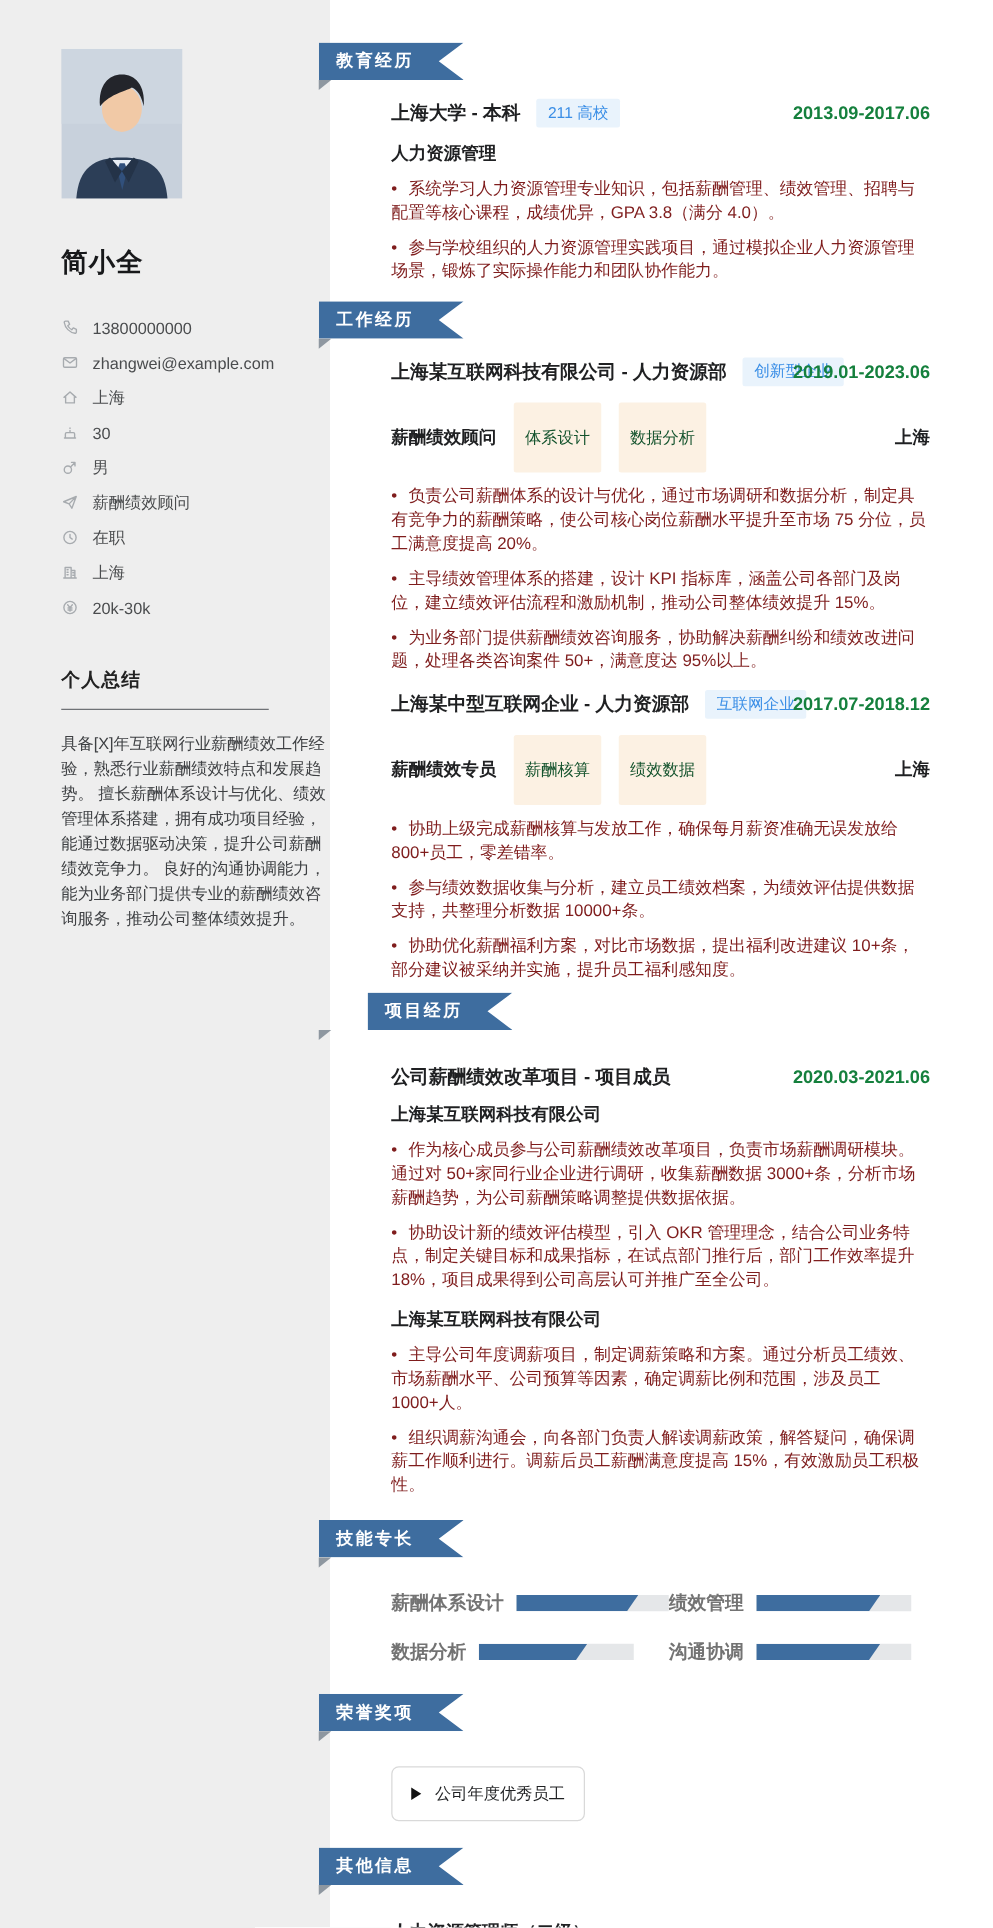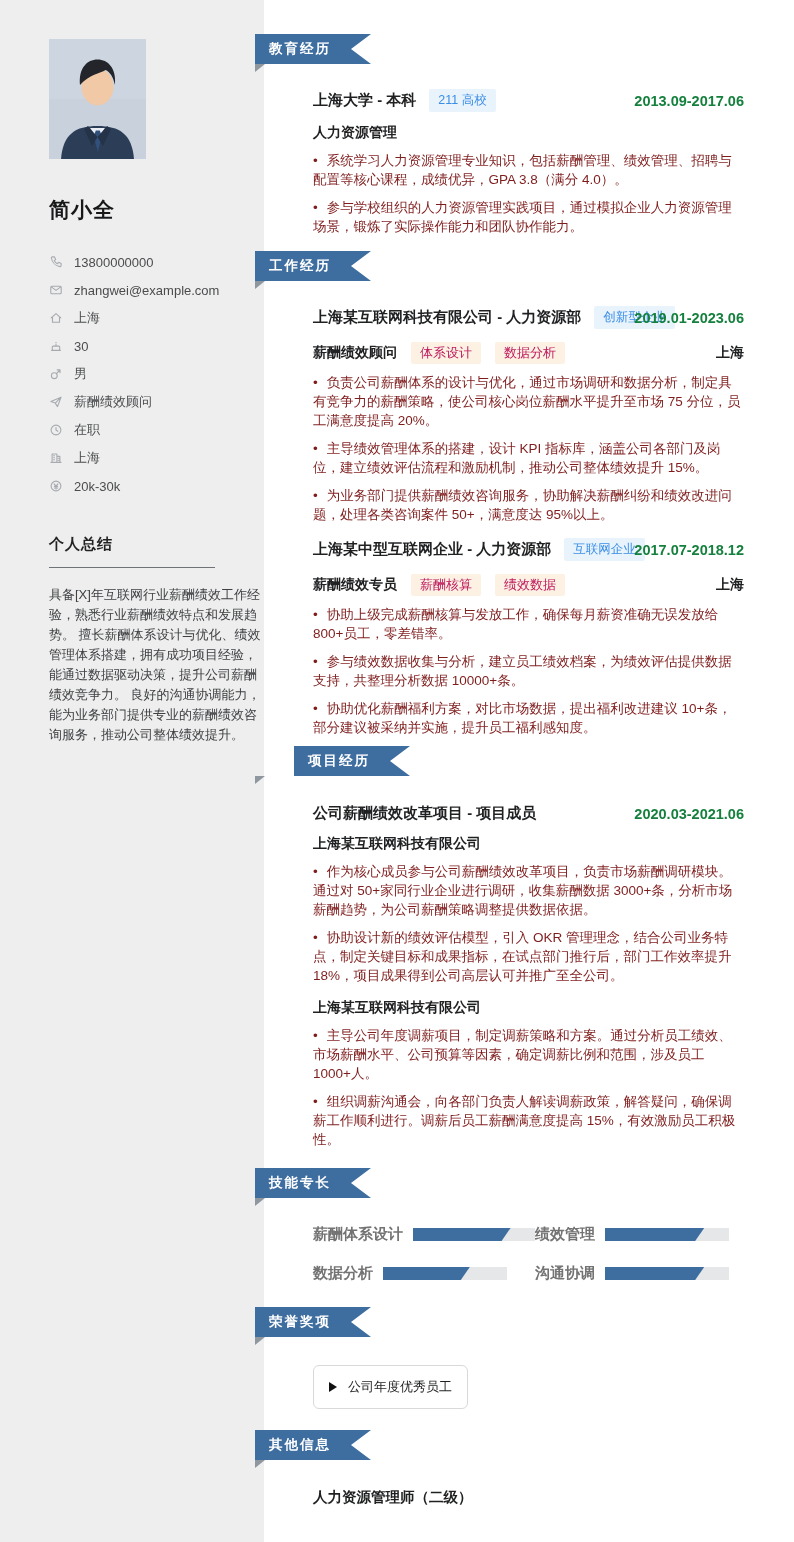--- a/index.html
+++ b/index.html
@@ -37,32 +37,32 @@
     padding:0 40px 0 14px;box-sizing:border-box;min-width:110px;
     clip-path:polygon(0 0,100% 0,calc(100% - 20px) 50%,100% 100%,0 100%);
   }
   .fold{position:absolute;left:0;top:30px;width:0;height:0;
     border-top:8px solid #8e97a0;border-right:10px solid transparent;}
   .rr-work{margin-top:15px;}
   .rr-proj{margin-top:9px;padding-left:39px;}
   .rr-skill{margin-top:19px;}
   .rr-honor{margin-top:24px;}
   .rr-other{margin-top:21px;}
-  .sc{margin-top:25px;}
+  .sc{margin-top:15px;}
   .sc-tight{margin-top:28px;}
   
   .hrow{display:flex;align-items:center;justify-content:space-between;}
   .hleft{display:flex;align-items:center;gap:13px;min-width:0;}
   .etitle{font-size:15px;font-weight:bold;color:#1f2022;white-space:nowrap;}
   .badge{font-size:12.5px;color:#3a8ee6;background:#e9f3fc;padding:3px 9px;border-radius:2px;white-space:nowrap;}
   .date{font-size:14.5px;font-weight:bold;color:#15803d;white-space:nowrap;}
   .rrow{display:flex;align-items:center;justify-content:space-between;margin-top:13px;}
   .rleft{display:flex;align-items:center;gap:14px;}
   .role{font-size:14px;font-weight:bold;color:#1f2022;white-space:nowrap;}
-  .tag{font-size:13px;color:#be185d;background:#fcf1e3;padding:2px 9px;border-radius:2px;white-space:nowrap;}
+  .tag{font-size:13px;color:#14532d;background:#fcf1e3;padding:19px 9px;border-radius:2px;white-space:nowrap;}
   .loc{font-size:14px;font-weight:bold;color:#1f2022;}
   .sub{margin-top:12px;font-size:14px;font-weight:bold;color:#1f2022;}
   .bullet{margin-top:9px;font-size:13.5px;line-height:19px;color:#7f1d1d;}
   .bullet::before{content:"•";margin-right:9px;}
   .entry+.entry{margin-top:14px;}
   
   .skills{margin-top:27px;display:grid;grid-template-columns:222px 1fr;row-gap:20px;}
   .skill{display:flex;align-items:center;gap:10px;}
   .slabel{font-size:15px;font-weight:bold;color:#737373;white-space:nowrap;font-family:Liberation Mono, monospace;}
   .track{width:124px;height:13px;background:#e5e7e9;position:relative;}

